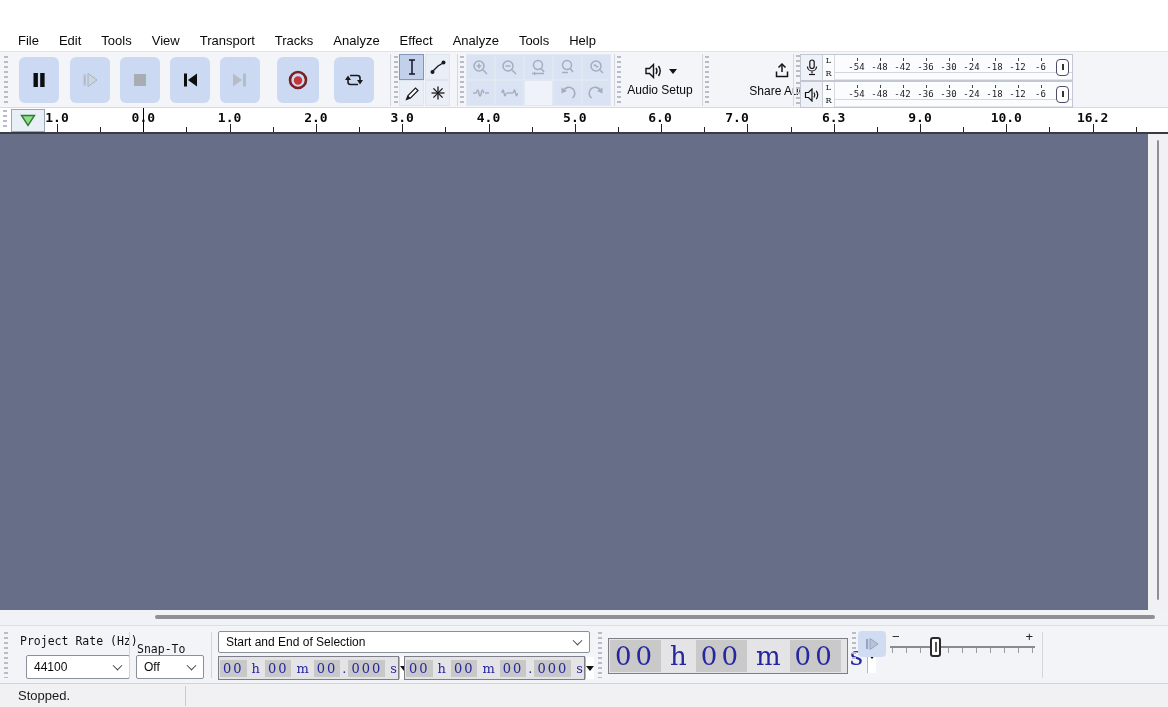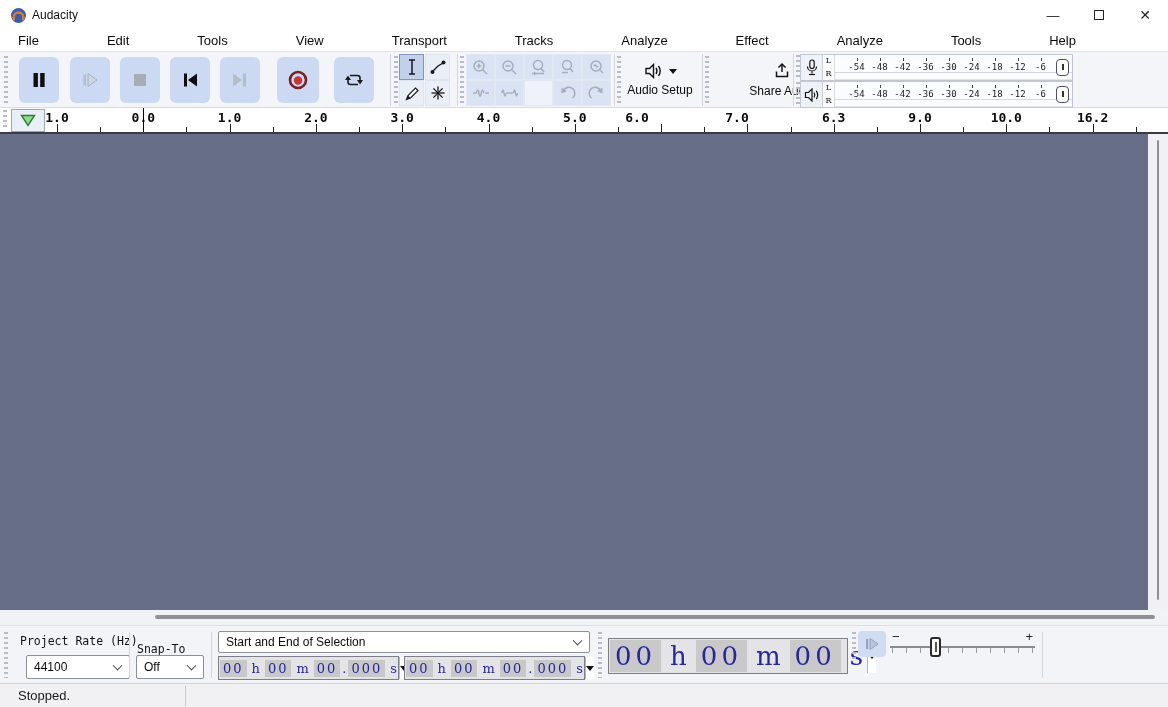--- a/index.html
+++ b/index.html
@@ -12,21 +12,21 @@
   .tb-logo { position:absolute; left:10px; top:7px; }
   .tb-title { position:absolute; left:32px; top:8px; font-size:12px; color:#111; }
   .winbtn { position:absolute; top:0; width:46px; height:30px; display:flex; align-items:center; justify-content:center; color:#222; font-size:13px; }
   .winbtn.min { right:92px; }
   .winbtn.max { right:46px; }
   .winbtn.close { right:0; font-size:14px; }
   .maxbox { width:10px; height:10px; border:1px solid #222; }
 
   
   .menubar { position:absolute; left:0; top:30px; width:1168px; height:22px; background:#fff;
-             display:flex; align-items:center; padding-left:8px; border-bottom:1px solid #e3e3e6;gap:48px; }
+             display:flex; align-items:center; padding-left:8px; border-bottom:1px solid #e3e3e6; }
   .menu-item { padding:2px 10px; font-size:13px; color:#0a0a0a; }
 
   
   .tooldock { position:absolute; left:0; top:52px; width:1168px; height:56px; background:#f4f5f9; border-bottom:1px solid #d9dbe1; }
   .gripper { position:absolute; width:4px; background:repeating-linear-gradient(to bottom,#b7bcc8 0 2px,transparent 2px 5px); }
   .vsep { position:absolute; top:2px; height:52px; width:1px; background:#d4d7de; }
 
   .tbtn { position:absolute; top:5px; height:46px; border-radius:6px; background:#cbdaf2; display:flex; align-items:center; justify-content:center; }
 
   .toolcell { position:absolute; width:25px; height:26px; background:#e9eef7; border:1px solid #dfe5ef; display:flex; align-items:center; justify-content:center; }
@@ -102,36 +102,20 @@
   .status-text { position:absolute; left:18px; top:4px; font-size:13px; color:#1a1a1a; }
   .stdiv { position:absolute; top:2px; height:20px; width:1px; background:#c9c9ce; }
 
   svg { display:block; }
 </style>
 </head>
 <body>
 
 <div class="app">
 
-  <div class="titlebar">
-    <span class="tb-logo">
-      <svg width="17" height="17" viewBox="0 0 17 17">
-        <circle cx="8.5" cy="8.5" r="7.5" fill="#3b5ea8"></circle>
-        <path d="M3.5 11 a5 5.5 0 0 1 10 0" fill="none" stroke="#e8792a" stroke-width="2.4"></path>
-        <rect x="2.6" y="9.5" width="2.4" height="4" rx="1.1" fill="#e8792a"></rect>
-        <rect x="12" y="9.5" width="2.4" height="4" rx="1.1" fill="#e8792a"></rect>
-      </svg>
-    </span>
-    <span class="tb-title">Audacity</span>
-    <div class="winbtn min">—</div>
-    <div class="winbtn max">
-        <span class="maxbox"></span>
-      </div>
-    <div class="winbtn close">✕</div>
-  </div>
 
   <div class="menubar">
       <span class="menu-item">File</span>
       <span class="menu-item">Edit</span>
       <span class="menu-item">Tools</span>
       <span class="menu-item">View</span>
       <span class="menu-item">Transport</span>
       <span class="menu-item">Tracks</span>
       <span class="menu-item">Analyze</span>
       <span class="menu-item">Effect</span>
@@ -395,21 +379,21 @@
         <i class="rtick minor" style="left: 359.05px;"></i>
         <span class="rlabel" style="left: 402.2px;">3.0</span>
         <i class="rtick major" style="left: 402.2px;"></i>
         <i class="rtick minor" style="left: 445.35px;"></i>
         <span class="rlabel" style="left: 488.5px;">4.0</span>
         <i class="rtick major" style="left: 488.5px;"></i>
         <i class="rtick minor" style="left: 531.65px;"></i>
         <span class="rlabel" style="left: 574.8px;">5.0</span>
         <i class="rtick major" style="left: 574.8px;"></i>
         <i class="rtick minor" style="left: 617.95px;"></i>
-        <span class="rlabel" style="left: 637px;">6.0</span>
+        <span class="rlabel" style="left: 660px;">6.0</span>
         <i class="rtick major" style="left: 661.1px;"></i>
         <i class="rtick minor" style="left: 704.25px;"></i>
         <span class="rlabel" style="left: 737px;">7.0</span>
         <i class="rtick major" style="left: 747.4px;"></i>
         <i class="rtick minor" style="left: 790.55px;"></i>
         <span class="rlabel" style="left: 833.7px;">6.3</span>
         <i class="rtick major" style="left: 833.7px;"></i>
         <i class="rtick minor" style="left: 876.85px;"></i>
         <span class="rlabel" style="left: 920px;">9.0</span>
         <i class="rtick major" style="left: 920px;"></i>

